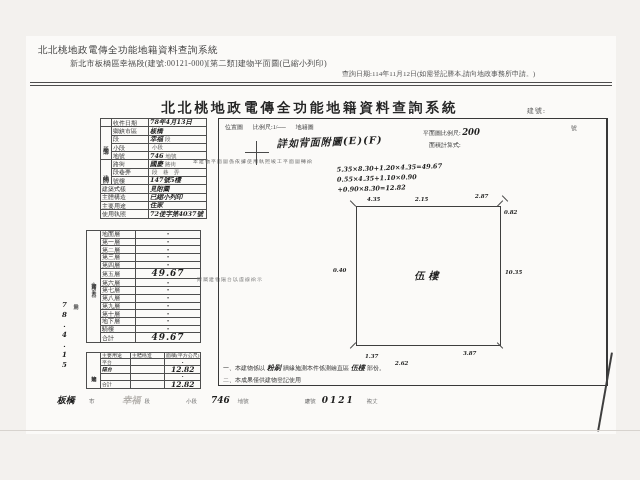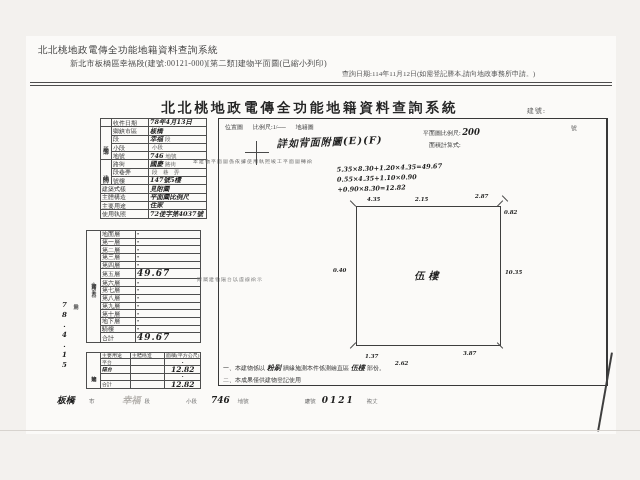--- a/index.html
+++ b/index.html
@@ -40,21 +40,21 @@
   .col-grp { width:11px; } .col-lab { width:37px; } .col-val { width:58px; }
   .grp-cell { text-align:center; }
   .grp-cell span { writing-mode:vertical-rl; text-orientation:upright; font-size:6px; letter-spacing:1px; color:#333; }
   .val-cell .hw { font-size:6.5px; }
   .val-cell .pr { font-size:5.5px; color:#555; margin-left:2px; }
 
   .tbl-floors { position:absolute; left:17px; top:112px; }
   .tbl-floors td { height:7.7px; }
   .fl-spine { width:14px; text-align:center; }
   .fl-spine span { writing-mode:vertical-rl; text-orientation:upright; font-size:5px; letter-spacing:.5px; color:#333; }
-  .fl-lab { width:35px; } .fl-val { width:65px; }
+  .fl-lab { width:35px; } .fl-val { width:65px; text-align:center; }
   .fl-val .big { font-size:9px; letter-spacing:1px; }
 
   .tbl-attach { position:absolute; left:17px; top:234px;padding-left:8px; }
   .tbl-attach td { height:6.4px; font-size:5px; }
   .at-spine { width:14px; text-align:center; }
   .at-spine span { writing-mode:vertical-rl; text-orientation:upright; font-size:5px; color:#333; }
   .at-use { width:30px; } .at-str { width:34px; } .at-area { width:36px; text-align:center; }
   .at-area .big { font-size:7.5px; }
 
   .survey-label { left:72px; top:300px; font-size:5px; color:#666; }
@@ -159,21 +159,21 @@
     <tr>
       <td>號樓</td>
       <td class="val-cell"><span class="hw">147號5樓</span><span class="pr"></span></td>
     </tr>
     <tr>
       <td colspan="2">建築式樣</td>
       <td class="val-cell"><span class="hw">見附圖</span></td>
     </tr>
     <tr>
       <td colspan="2">主體構造</td>
-      <td class="val-cell"><span class="hw">平面圖比例尺</span></td>
+      <td class="val-cell"><span class="hw">已縮小列印</span></td>
     </tr>
     <tr>
       <td colspan="2">主要用途</td>
       <td class="val-cell"><span class="hw">住家</span></td>
     </tr>
     <tr>
       <td colspan="2">使用執照</td>
       <td class="val-cell"><span class="hw">72使字第4037號</span></td>
     </tr>
   </tbody>

